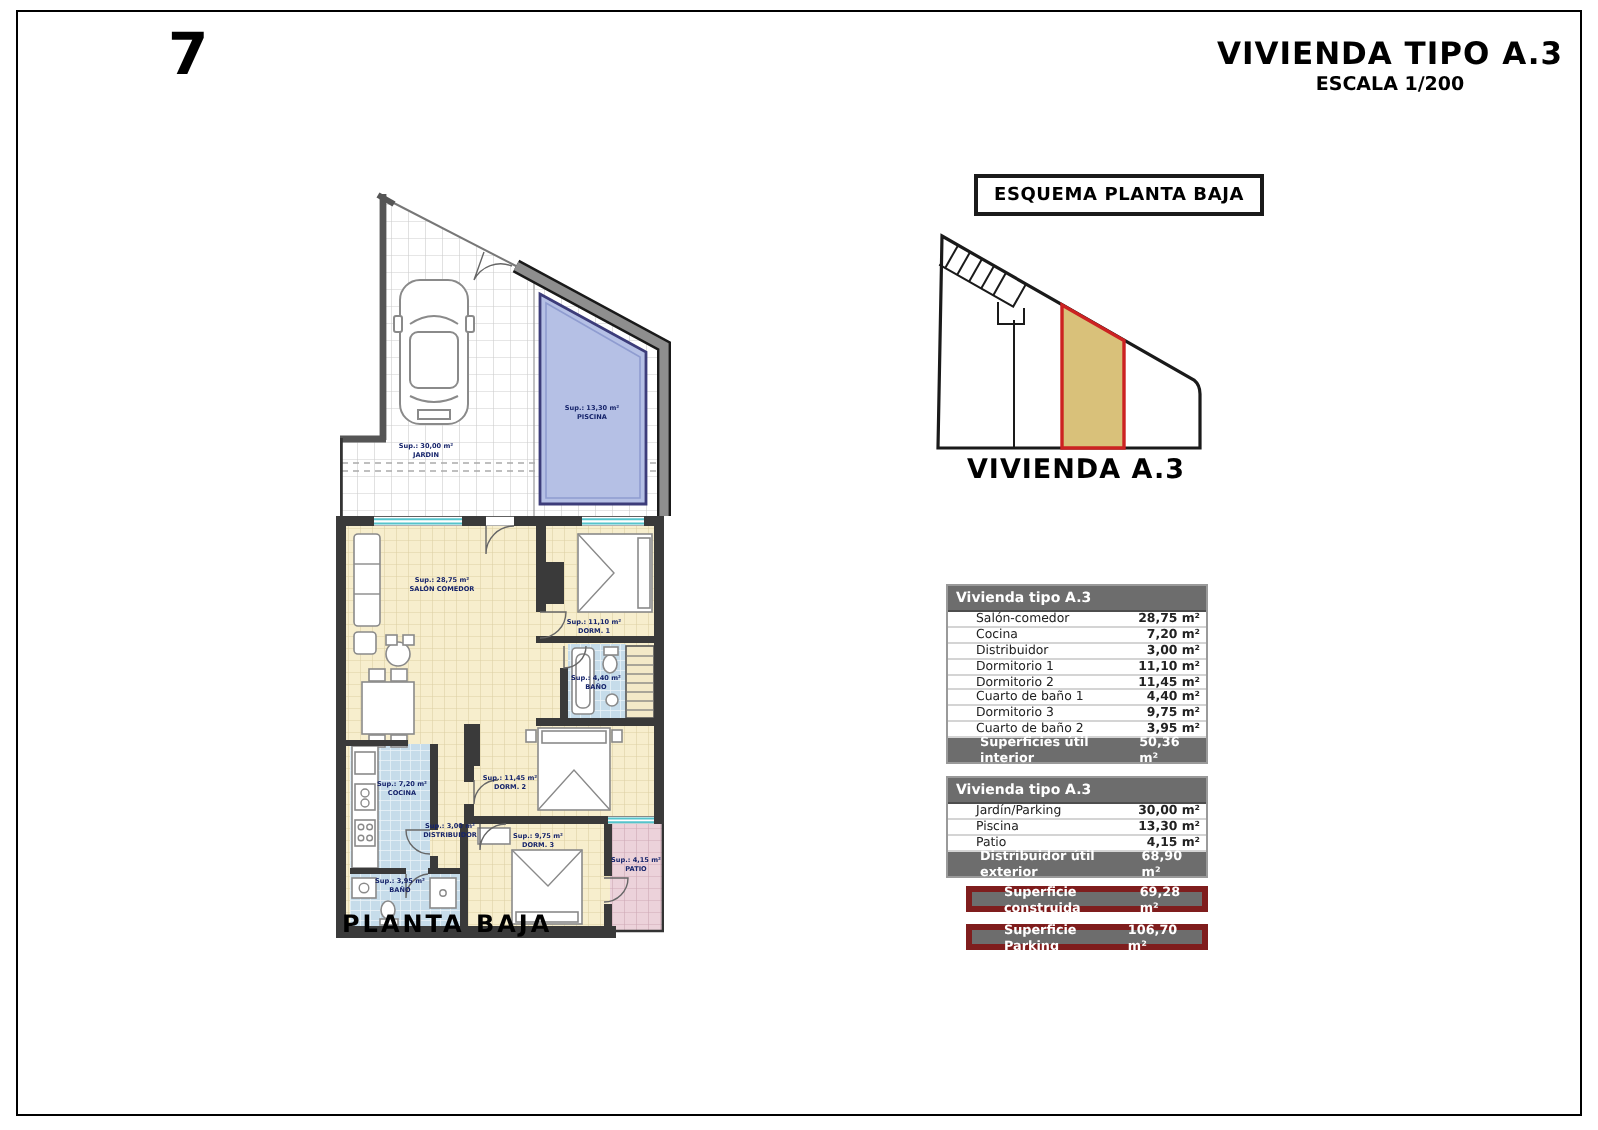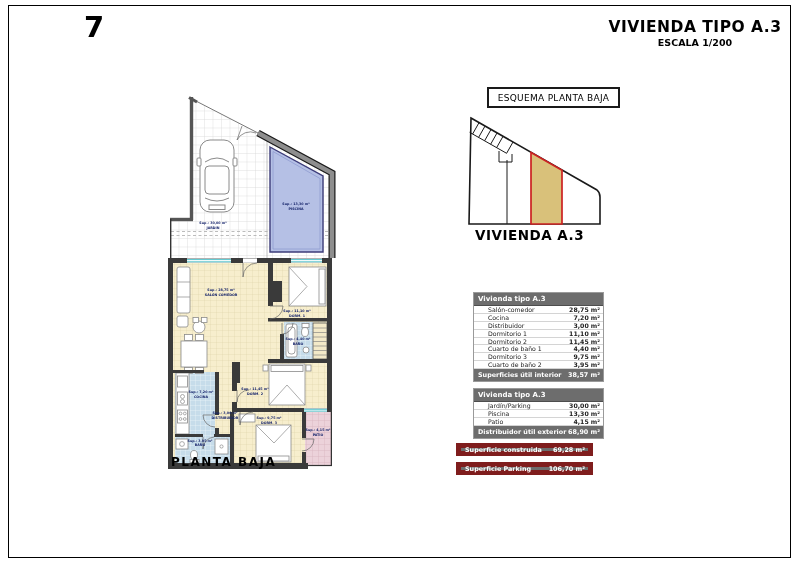--- a/index.html
+++ b/index.html
@@ -18,39 +18,39 @@
 
   
   #main-title{position:absolute;left:84px;top:10px;display:flex;align-items:baseline;color:#000;white-space:nowrap}
   #main-title .big{font-size:29px;font-weight:bold;margin-right:7px}
   #main-title .rest{font-size:20.5px;font-weight:bold;letter-spacing:1px}
   #hdr-right{position:absolute;left:605px;top:18px;width:180px;text-align:center}
   #hdr-right .t1{font-size:15.5px;font-weight:bold;letter-spacing:.5px}
   #hdr-right .t2{font-size:9.5px;font-weight:bold;margin-top:1px}
 
   
-  #esquema-box{position:absolute;left:487px;top:87px;width:133px;height:21px;border:2px solid #1a1a1a;
-    display:flex;align-items:center;justify-content:center;font-size:9px;font-weight:normal;letter-spacing:.3px;background:#fff}
+  #esquema-box{position:absolute;left:487px;top:87px;width:145px;height:21px;border:2px solid #1a1a1a;
+    display:flex;align-items:center;justify-content:center;font-size:9px;font-weight:bold;letter-spacing:.3px;background:#fff}
   #schema-svg{position:absolute;left:463px;top:110px}
-  #vivienda-label{position:absolute;left:475px;top:227px;width:150px;font-size:13.5px;font-weight:bold;letter-spacing:.5px}
+  #vivienda-label{position:absolute;left:463px;top:227px;width:150px;text-align:center;font-size:13.5px;font-weight:bold;letter-spacing:.5px}
 
   
   #plan-svg{position:absolute;left:166px;top:92px}
   #plan-caption{position:absolute;left:171px;top:455px;font-size:12px;font-weight:bold;letter-spacing:1.5px}
 
   
   .dtable{position:absolute;left:473px;width:131px;border:1px solid #9a9a9a;background:#fff}
   .thead{background:var(--bar);color:#fff;font-size:7px;font-weight:bold;padding:2px 3px 2px 4px;border-bottom:1px solid #4d4d4d}
   .trow{display:flex;justify-content:space-between;align-items:center;font-size:6.2px;height:7.9px;
     border-bottom:1px solid #d4d4d4;padding:0 3px 0 14px;color:#222}
   .trow:last-of-type{border-bottom:none}
   .tval{font-weight:bold;white-space:nowrap}
   .tfoot,.sbar{display:flex;justify-content:space-between;align-items:center;background:var(--bar);color:#fff;
-    font-size:6.4px;font-weight:bold;padding:0 3px 0 4px;height:12px}
-  .sbar{position:absolute;left:456px;width:137px;border:5px solid #7f1d1d;height:13px}
+    font-size:6.4px;font-weight:bold;padding:0 3px 0 16px;height:12px}
+  .sbar{position:absolute;left:483px;width:121px;border:3px solid #7f1d1d;height:13px}
 
   
   .lbl{font-family:"DejaVu Sans","Liberation Sans",sans-serif;font-size:3.3px;font-weight:bold;fill:var(--navy);text-anchor:middle}
   .wall{fill:var(--wall)}
   .furn{fill:#fff;stroke:#8a8a8a;stroke-width:.8}
   .furnl{stroke:#8a8a8a;stroke-width:.7;fill:none}
   .door{fill:none;stroke:#666;stroke-width:.7}
   .cyanline{stroke:var(--cyan);stroke-width:1;fill:none}
 </style>
 </head>
@@ -347,21 +347,21 @@
     <div class="trow">
         <span>Dormitorio 3</span>
         <span class="tval">9,75 m²</span>
       </div>
     <div class="trow">
         <span>Cuarto de baño 2</span>
         <span class="tval">3,95 m²</span>
       </div>
     <div class="tfoot">
         <span>Superficies útil interior</span>
-        <span>38,57 m²</span>
+        <span>50,36 m²</span>
       </div>
   </div>
 
   <div class="dtable" style="top:388px">
     <div class="thead">Vivienda tipo A.3</div>
     <div class="trow">
         <span>Jardín/Parking</span>
         <span class="tval">30,00 m²</span>
       </div>
     <div class="trow">

